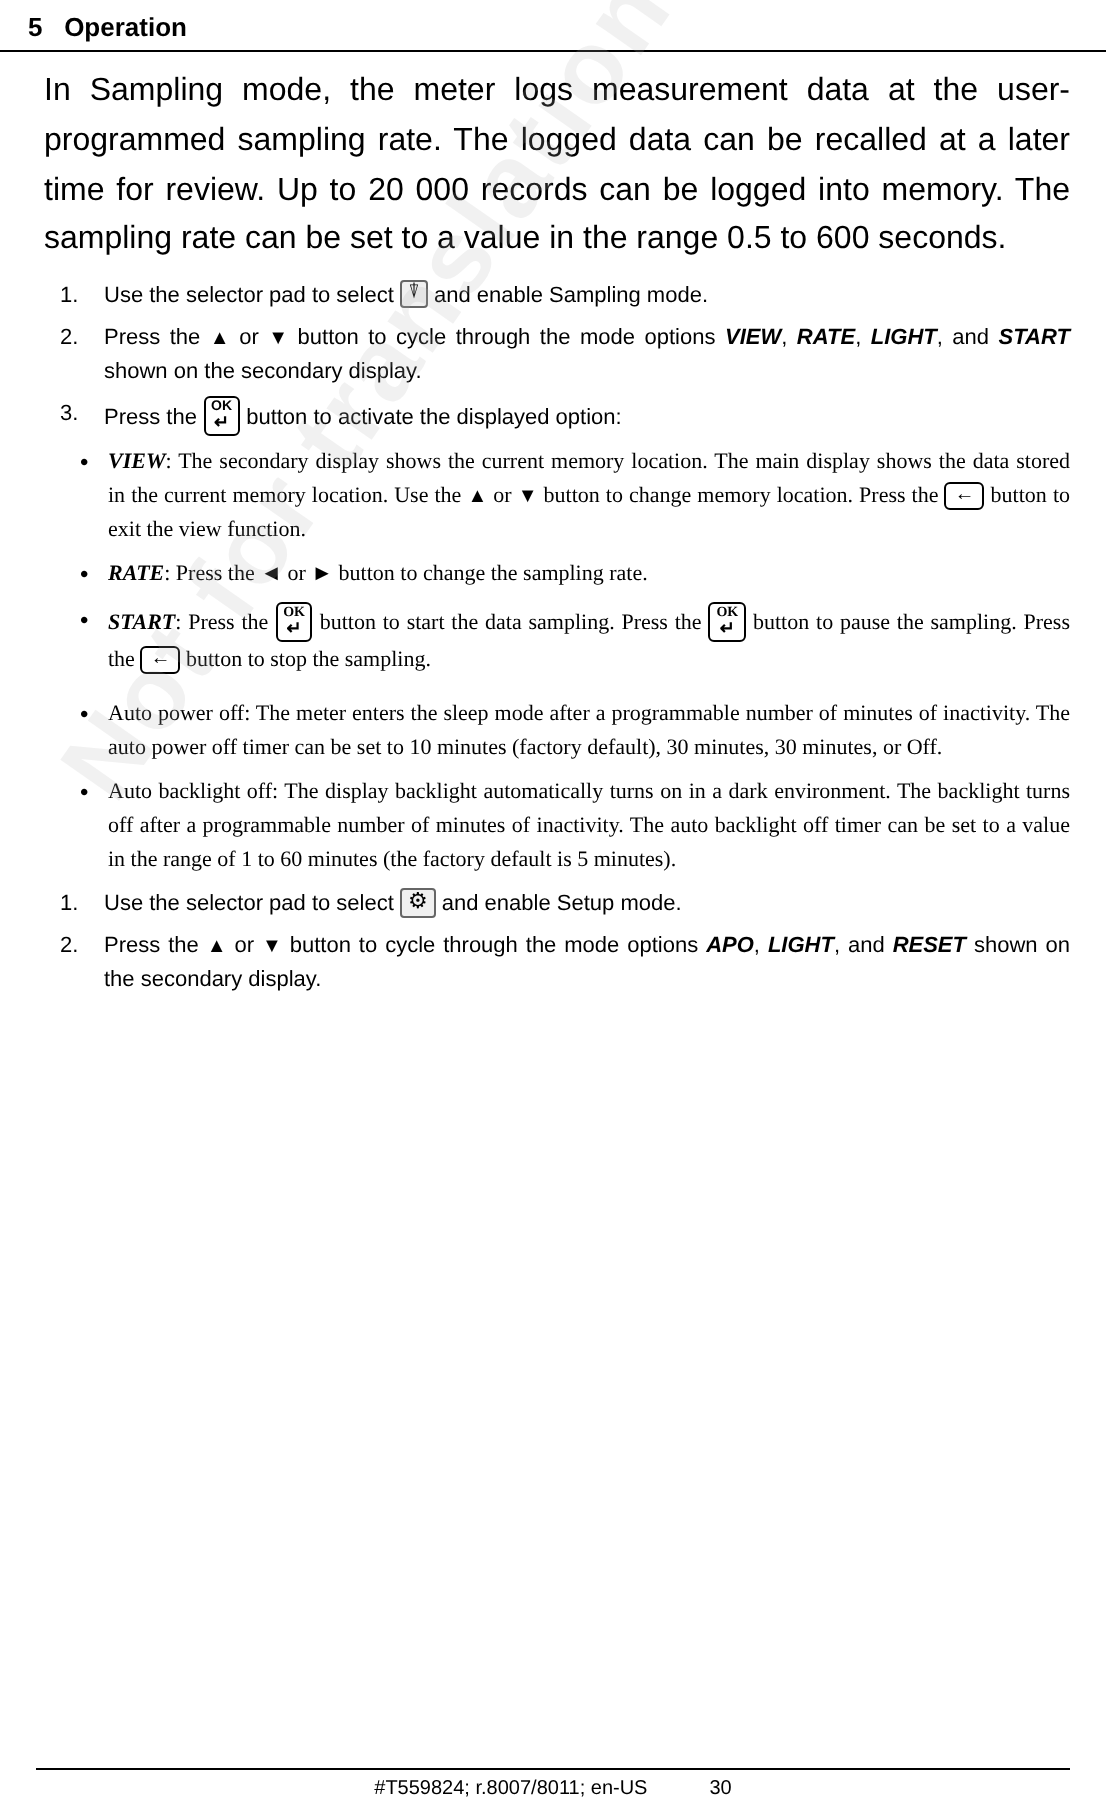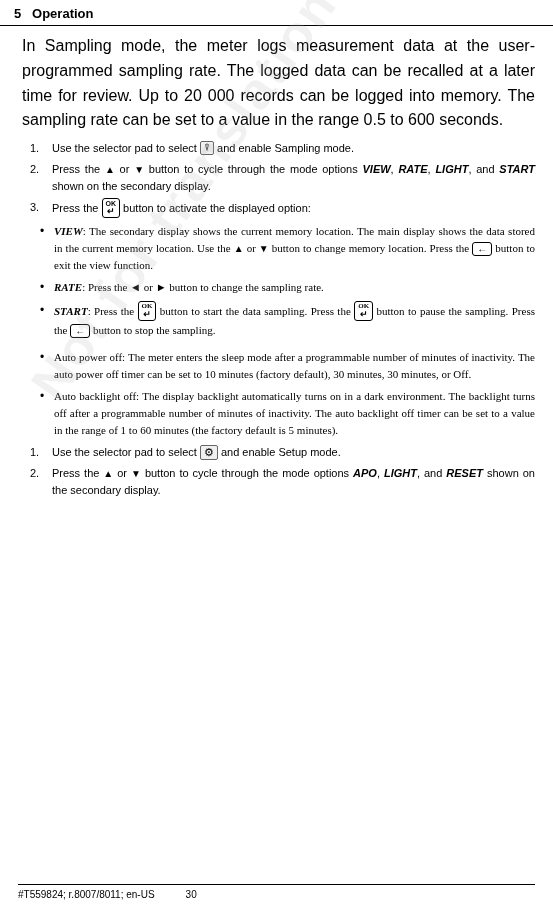--- a/index.html
+++ b/index.html
@@ -196,21 +196,21 @@
     .tri-up { display: inline-block; font-size: 10px; }
     .tri-down { display: inline-block; font-size: 10px; }
 
     
     .footer {
       position: absolute;
       bottom: 10px;
       left: 18px;
       right: 18px;
       display: flex;
-      justify-content: flex-start;
+      justify-content: center;
       align-items: center;
       border-top: 1px solid #000;
       padding-top: 4px;
       gap: 31px;
     }
     .footer-left {
       font-size: 10px;
     }
     .footer-right {
       font-size: 10px;

